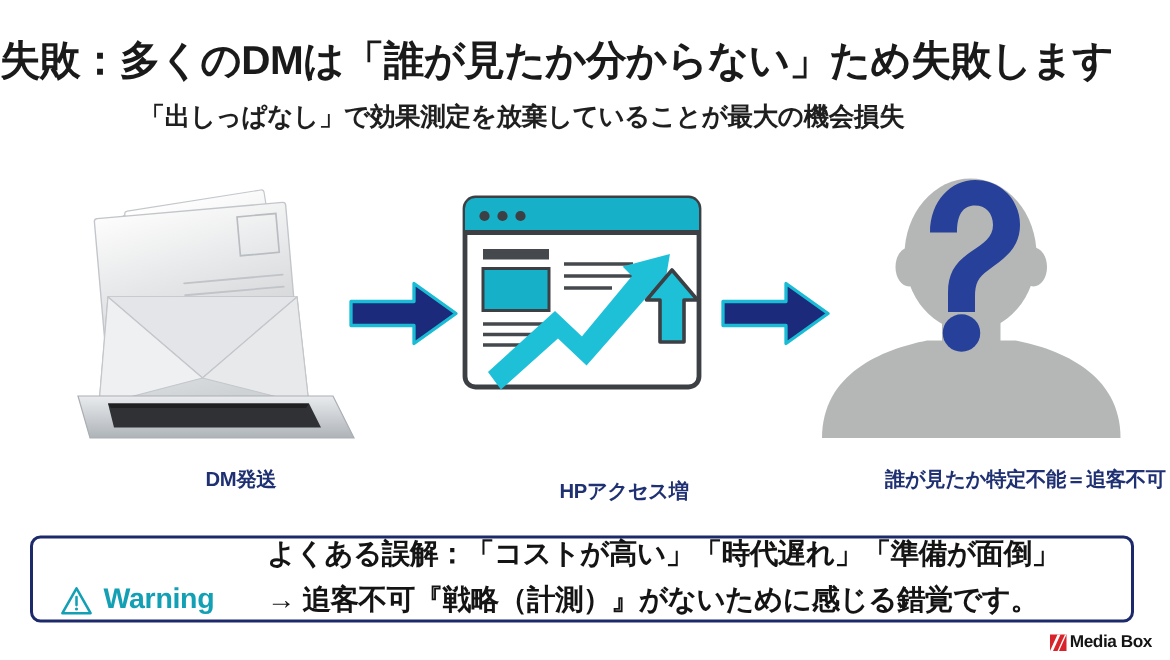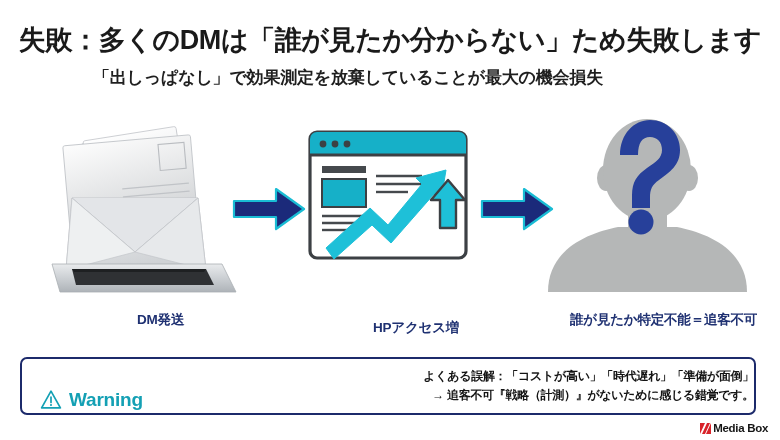--- a/index.html
+++ b/index.html
@@ -18,21 +18,21 @@
     background: #ffffff;
     overflow: hidden;
   }
 
   
   #title {
     position: absolute;
     left: 0;
     top: 22px;
     width: 780px;
-    text-align: center;
+    text-align: left;
     font-size: 27px;
     font-weight: 700;
     color: #1a1a1a;
     letter-spacing: -0.4px;
     white-space: nowrap;
   }
   #subtitle {
     position: absolute;
     left: 0;
     top: 66px;
@@ -76,63 +76,63 @@
     position: absolute;
     font-size: 13.5px;
     font-weight: 700;
     color: #1f3172;
     white-space: nowrap;
     letter-spacing: -0.2px;
     padding-left: 35px;
   }
   #caption-dm      { left: 102px; top: 311px; }
   #caption-hp      { left: 338px; top: 319px; }
-  #caption-unknown { left: 535px; top: 311px; }
+  #caption-unknown { left: 555px; top: 311px; }
 
   
   #warning-box {
     position: absolute;
     left: 20px;
     top: 357px;
     width: 736px;
     height: 58px;
     border: 2px solid #1c2a6b;
     border-radius: 7px;
     background: #ffffff;
     box-sizing: border-box;
     display: flex;
     align-items: center;
   }
   #warning-badge {
     display: flex;
+    align-items: center;
     gap: 7px;
     padding-left: 18px;
     width: 152px;
     box-sizing: border-box;
     flex: none;
     margin-top: 28px;
   }
   #warning-label {
     font-size: 19px;
     font-weight: 700;
     color: #14a0b4;
     letter-spacing: -0.2px;
   }
   #warning-text {
     flex: 1;
     padding-left: 4px;
   }
   .warn-line {
-    font-size: 12px;
+    font-size: 19px;
     font-weight: 700;
     color: #141414;
     line-height: 1.62;
     letter-spacing: -0.3px;
     white-space: nowrap;
-    text-align: right;
   }
 
   
   #logo {
     position: absolute;
     right: 12px;
     bottom: 6px;
     display: flex;
     align-items: center;
     gap: 2px;

